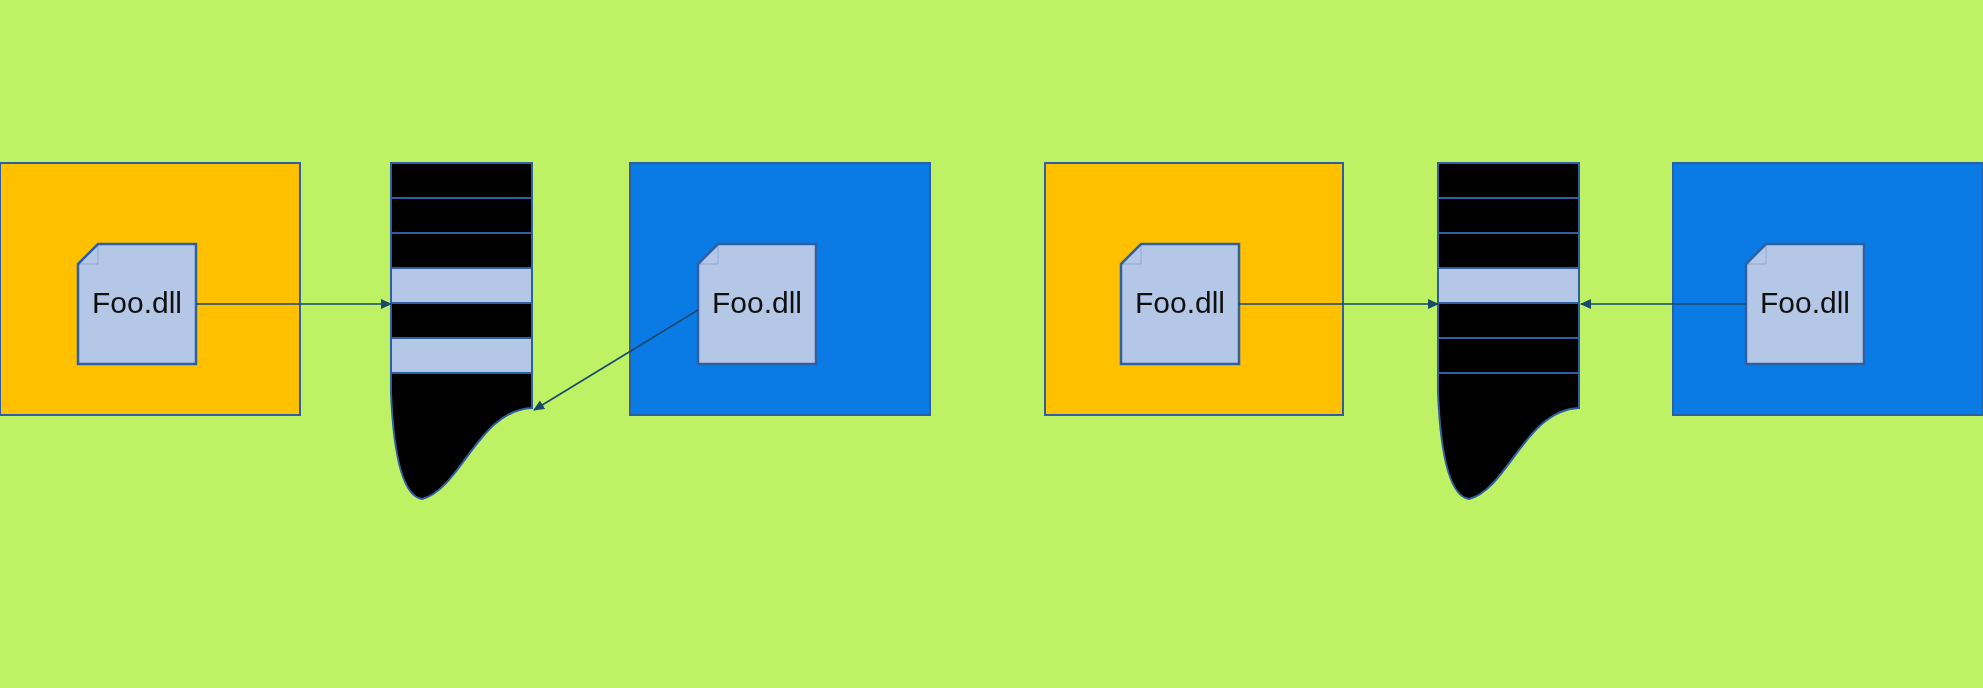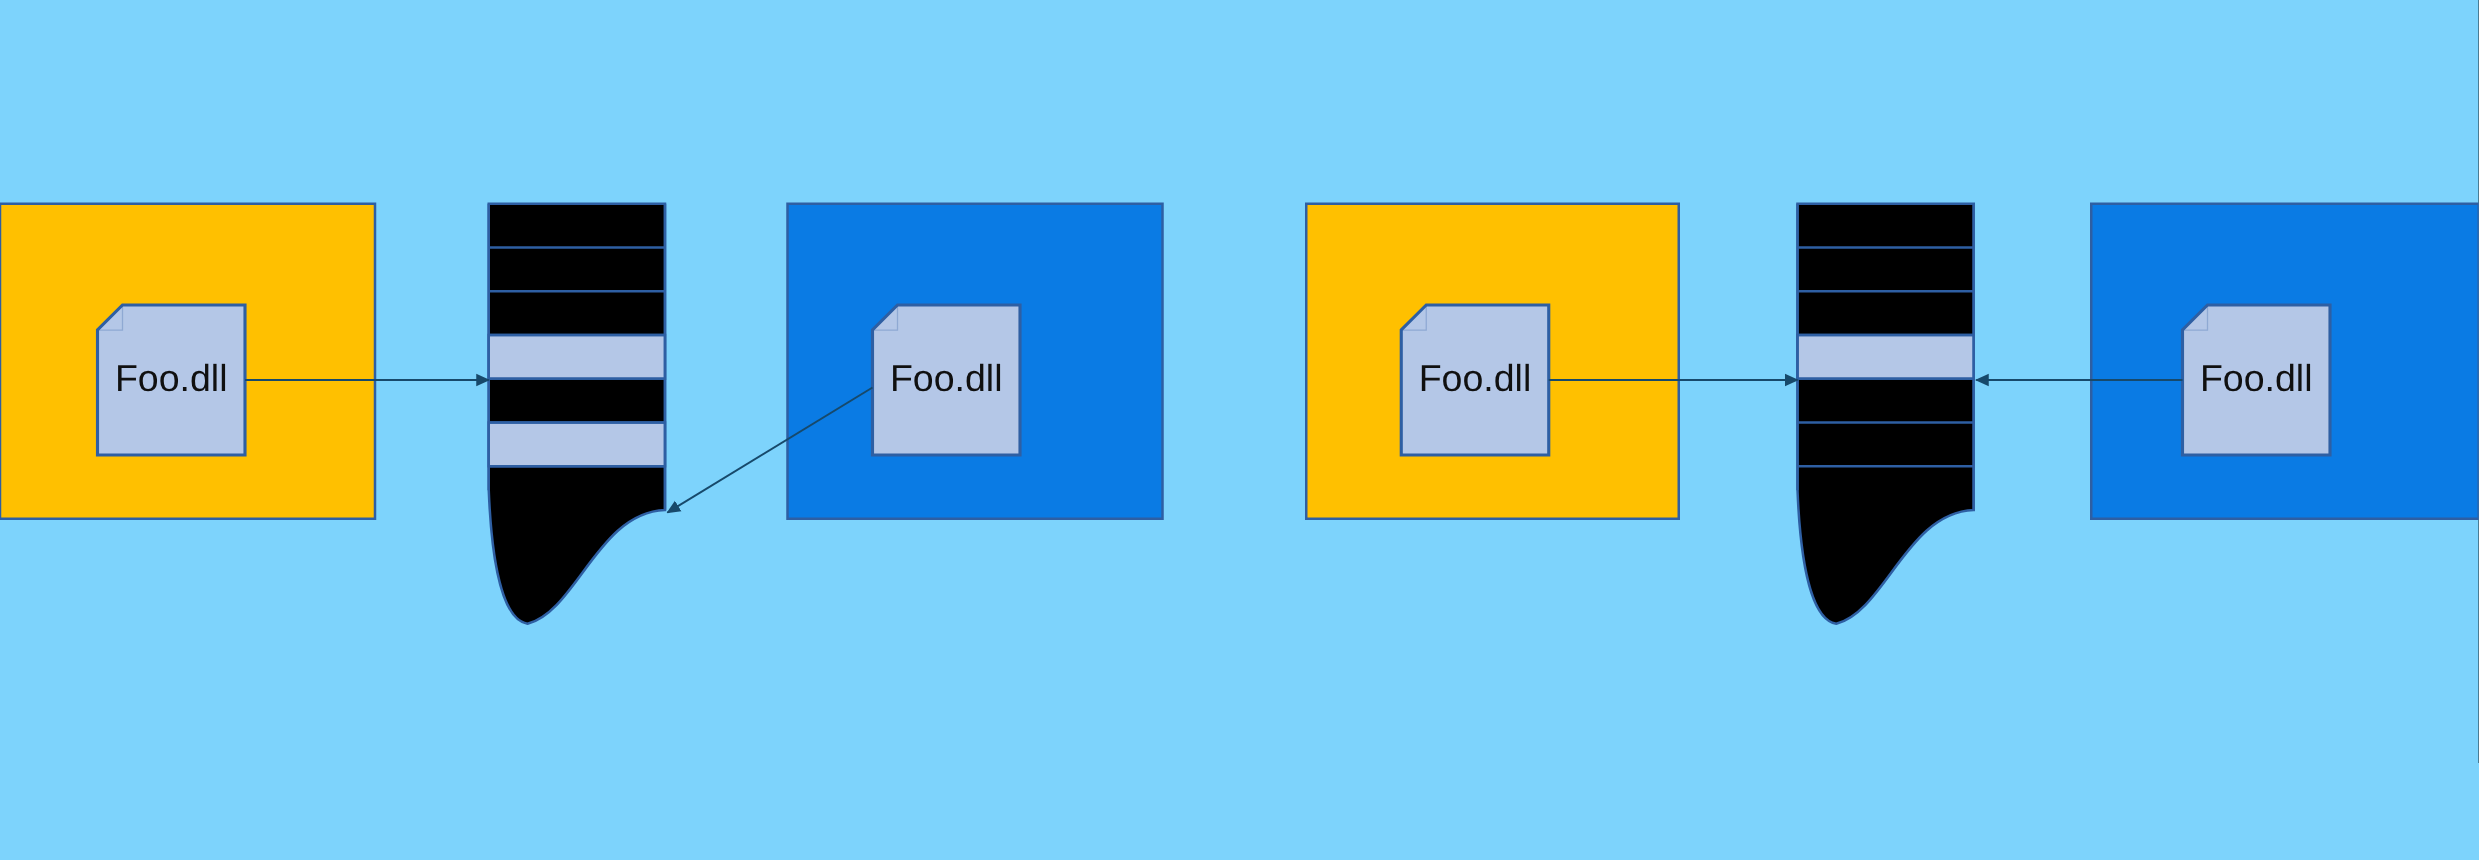--- a/index.html
+++ b/index.html
@@ -11,21 +11,21 @@
   body {
     width: 1983px;
     height: 688px;
     overflow: hidden;
     font-family: "Liberation Sans", sans-serif;
   }
   #canvas {
     position: relative;
     width: 1983px;
     height: 688px;
-    background: #7dd3fc;
+    background: #bef264;
   }
   #canvas svg.diagram-svg {
     position: absolute;
     left: 0;
     top: 0;
     width: 1983px;
     height: 688px;
     display: block;
   }
   .doc-label {

